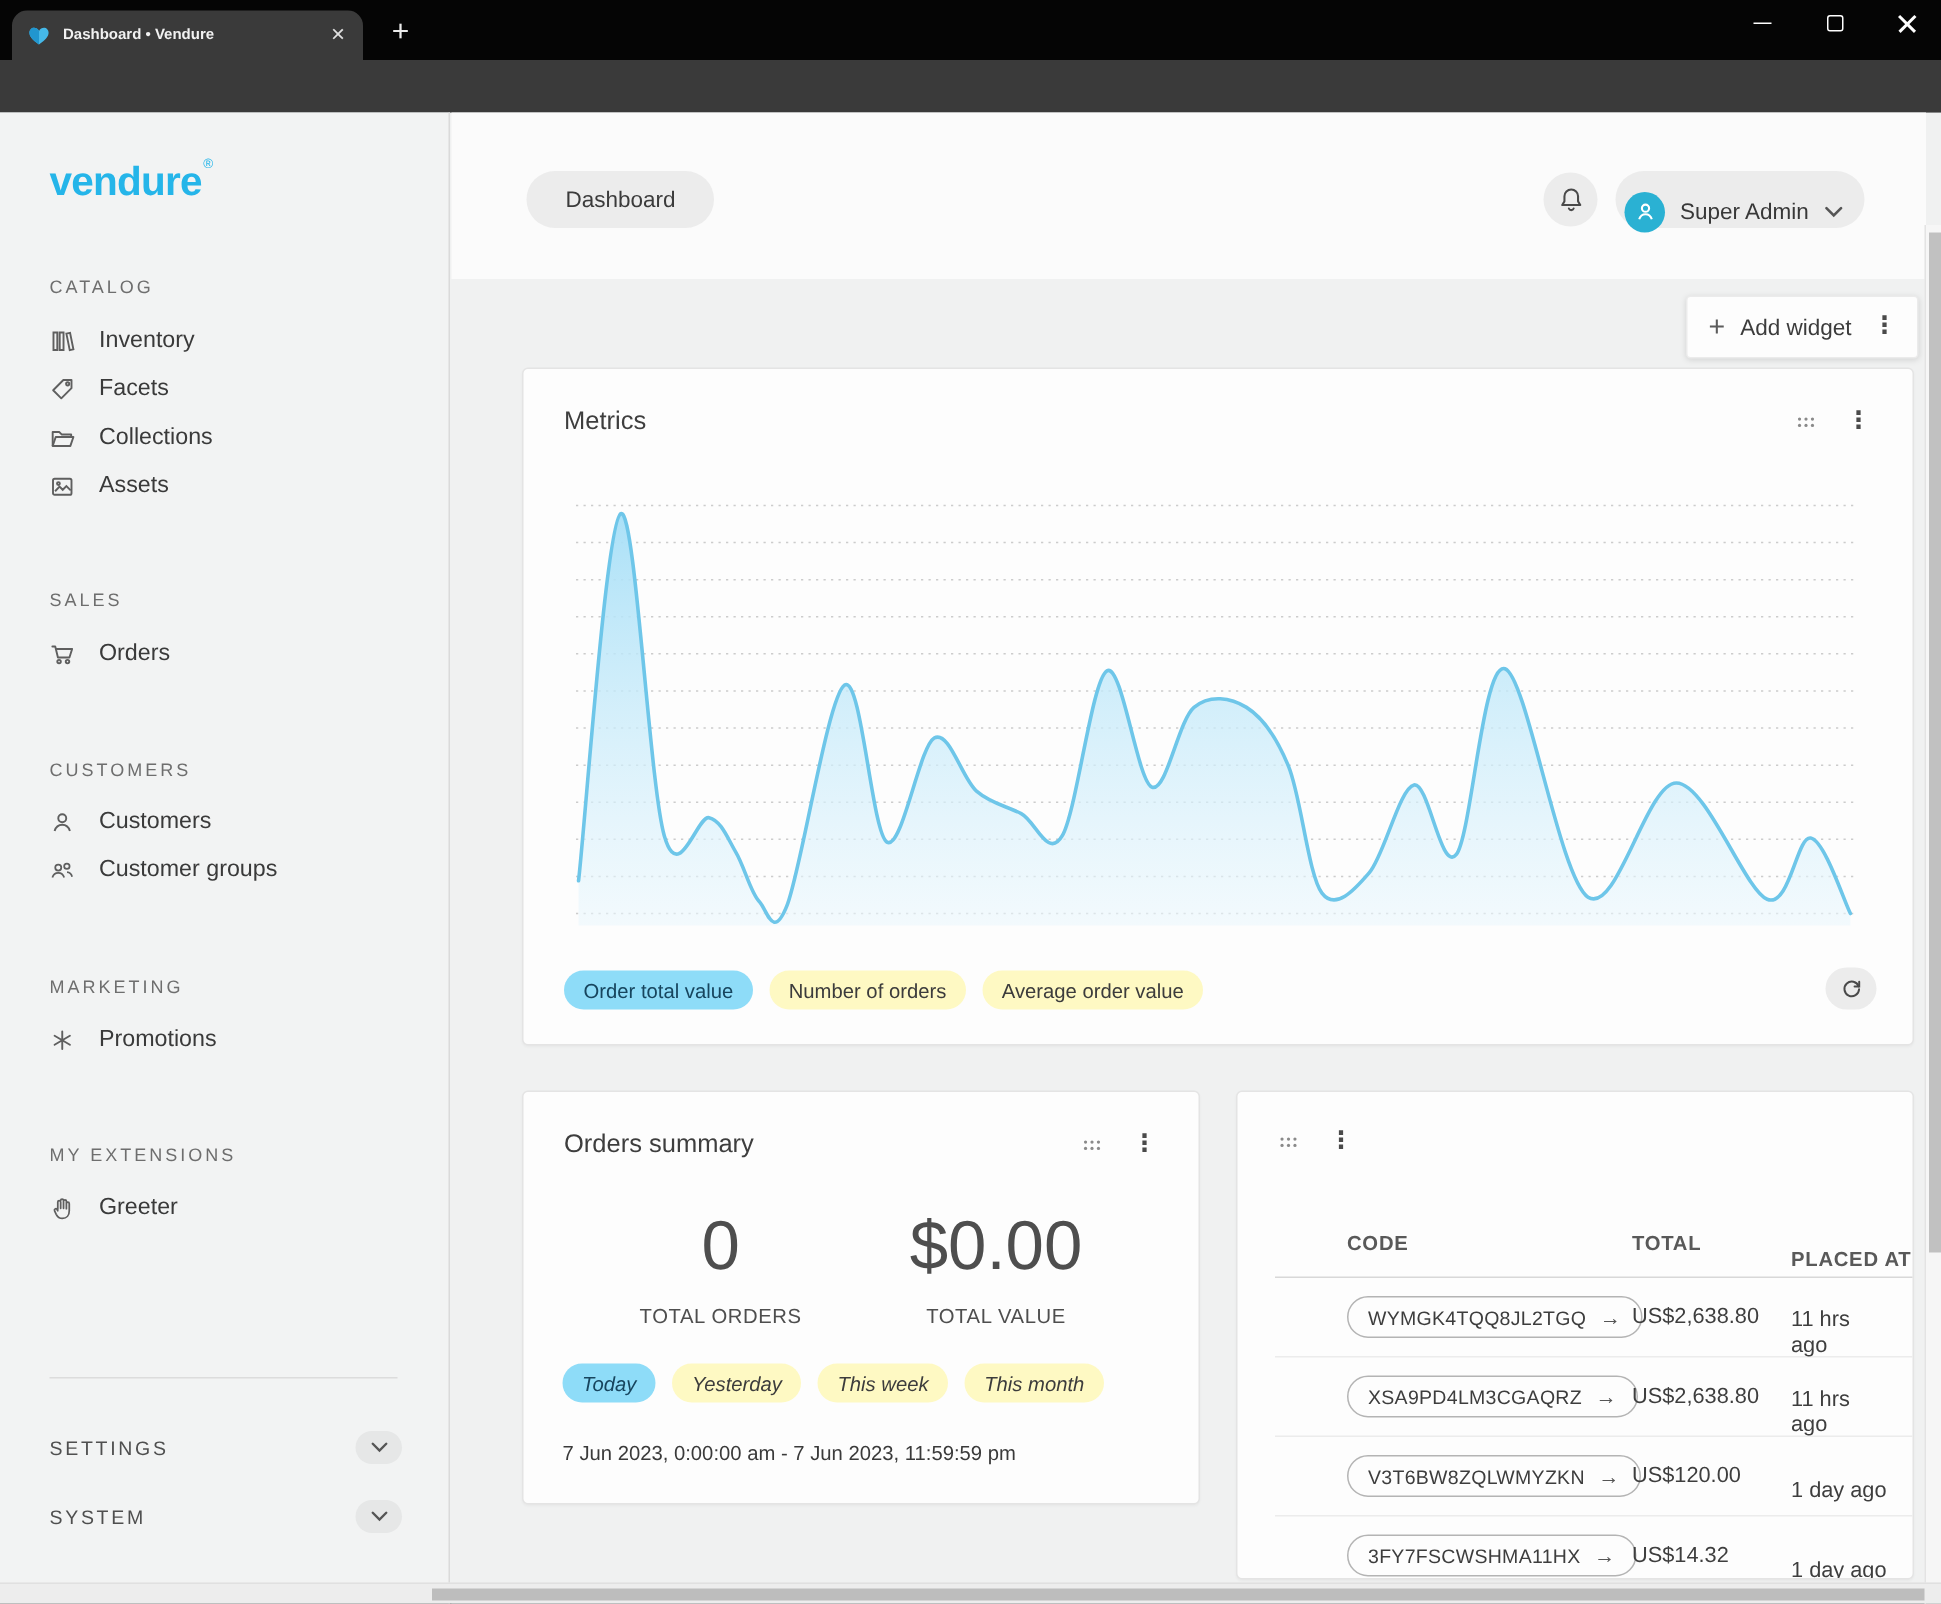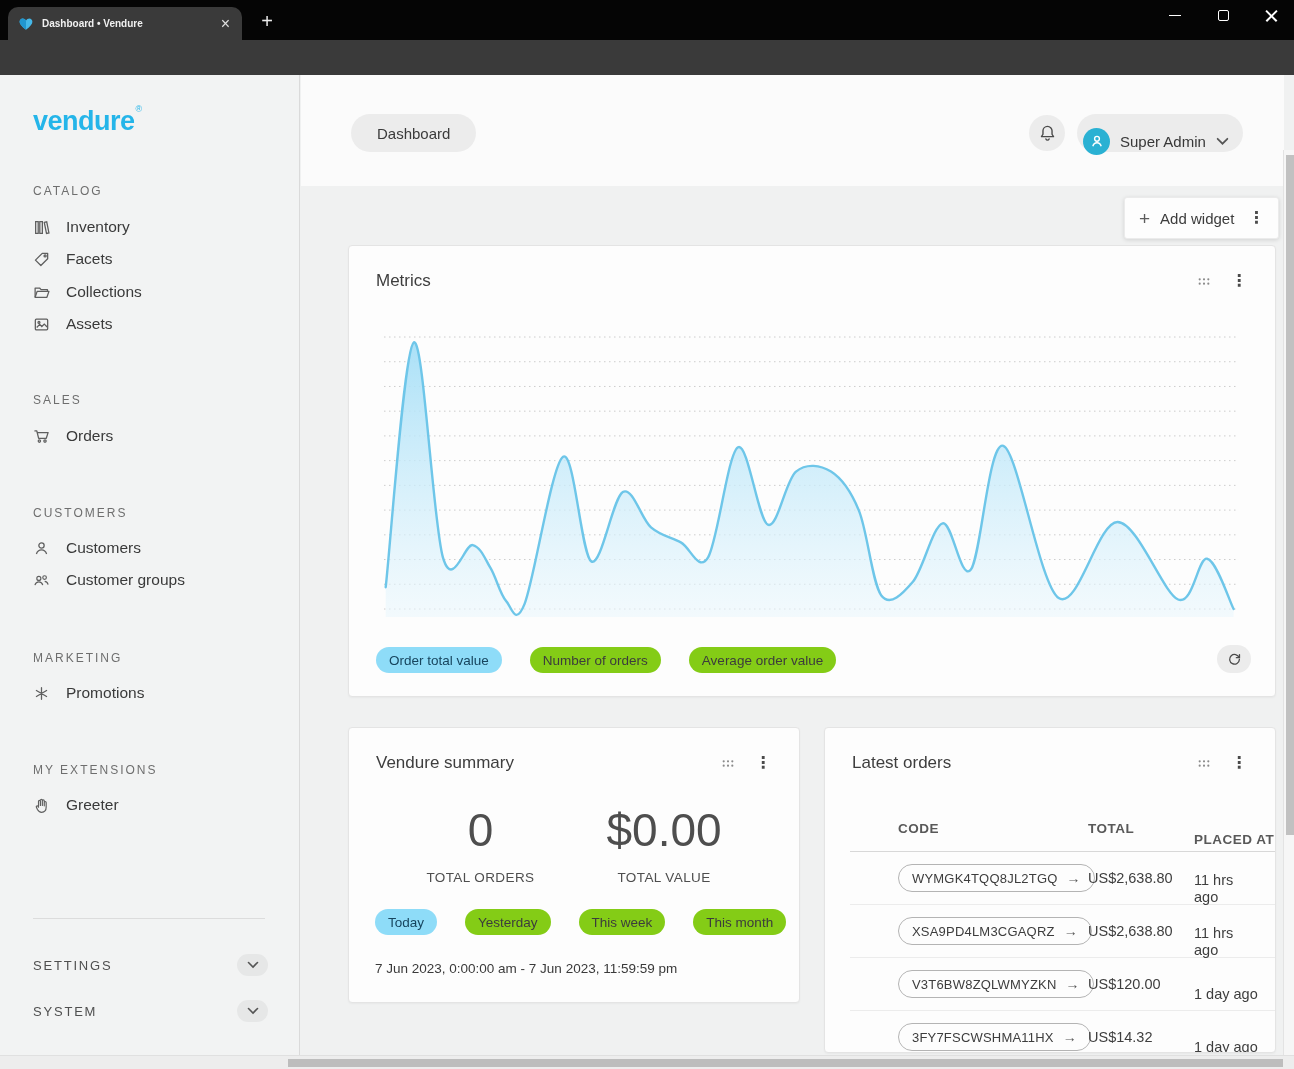--- a/index.html
+++ b/index.html
@@ -63,30 +63,30 @@
 .add-widget .label { font-size:15px; color:#3c3c3c; }
 .kebab { font-size:16px; color:#4a4a4a; letter-spacing:0; line-height:1; padding:0 4px; font-weight:700; }
 
 .card { position:absolute; background:#fdfdfd; border:1px solid #e4e4e4; border-radius:4px; box-shadow:0 1px 2px rgba(0,0,0,.04); overflow:hidden; }
 .card-head { position:absolute; left:0; top:0; right:0; display:flex; align-items:center; padding:25px 24px 0 27px; }
 .card-title { flex:1; font-size:17px; color:#3e3e3e; }
 .card-icons { display:flex; align-items:center; gap:16px; }
 
 #metrics-card { left:47px; top:59px; width:928px; height:452px; }
 .chart-wrap { position:absolute; left:35px; top:85px; width:853px; height:292px; }
-.chip-row { position:absolute; left:27px; top:401px; display:flex; gap:28px; }
-.chip { height:26px; border-radius:13px; background:#84cc16; color:#3c3c3c; font-size:13.5px; display:inline-flex; align-items:center; padding:0 13px; white-space:nowrap; }
+.chip-row { position:absolute; left:27px; top:401px; display:flex; gap:11px; }
+.chip { height:26px; border-radius:13px; background:#fef9c3; color:#3c3c3c; font-size:13.5px; display:inline-flex; align-items:center; padding:0 13px; white-space:nowrap; }
 .chip.active { background:#8edcf8; color:#17455e; }
 .refresh-btn { position:absolute; right:24px; top:399px; width:34px; height:28px; border-radius:14px; background:#ececec; display:flex; align-items:center; justify-content:center; }
 
 #orders-summary-card { left:47px; top:541px; width:452px; height:276px; }
 .stats-row { position:absolute; left:0; top:75px; width:100%; display:flex; justify-content:center; gap:72px; text-align:center; }
 .stat-value { font-size:46px; color:#4e4e4e; }
 .stat-label { margin-top:13px; font-size:13.5px; letter-spacing:.4px; color:#4e4e4e; }
-#orders-summary-card .chip-row { top:181px; left:26px; }
+#orders-summary-card .chip-row { top:181px; left:26px;font-style:italic; }
 .date-range { position:absolute; left:26px; top:233px; font-size:13.5px; color:#3a3a3a; }
 
 #latest-orders-card { left:523px; top:541px; width:452px; height:326px; }
 .lo-table { position:absolute; left:25px; top:78px; width:427px; }
 .lo-headrow { display:flex; align-items:center; height:46px; border-bottom:1px solid #d8d8d8; padding-left:48px; }
 .lo-row { display:flex; align-items:center; height:53px; border-bottom:1px solid #ececec; padding-left:48px; }
 .c-code { width:190px; }
 .c-total { width:106px; font-size:14.5px; color:#3e3e3e; }
 .c-placed { width:59px; font-size:14.5px; color:#3e3e3e; white-space:pre; line-height:1.18;margin-top:22px; }
 .lo-headrow .hc { font-size:13.5px; font-weight:700; color:#595959; letter-spacing:.5px; white-space:pre; }
@@ -377,21 +377,21 @@
             <svg width="15" height="15" viewBox="0 0 16 16" fill="none" stroke="#4a4a4a" stroke-width="1.4" stroke-linecap="round">
               <path d="M12.9 6A5.2 5.2 0 1 0 13.2 8"></path>
               <path d="M13.3 2.7v3.3H10"></path>
             </svg>
           </span>
       </div>
     </div>
 
     <div class="card" id="orders-summary-card">
       <div class="card-head">
-        <span class="card-title">Vendure summary</span>
+        <span class="card-title">Orders summary</span>
         <span class="card-icons">
           <span>
               <svg width="14" height="13" viewBox="0 0 13 12">
                 <g fill="#8a8a8a">
                   <circle cx="2.5" cy="4" r="1"></circle>
                   <circle cx="6.5" cy="4" r="1"></circle>
                   <circle cx="10.5" cy="4" r="1"></circle>
                   <circle cx="2.5" cy="8" r="1"></circle>
                   <circle cx="6.5" cy="8" r="1"></circle>
                   <circle cx="10.5" cy="8" r="1"></circle>
@@ -415,21 +415,20 @@
         <span class="chip active">Today</span>
         <span class="chip">Yesterday</span>
         <span class="chip">This week</span>
         <span class="chip">This month</span>
       </div>
       <div class="date-range">7 Jun 2023, 0:00:00 am - 7 Jun 2023, 11:59:59 pm</div>
     </div>
 
     <div class="card" id="latest-orders-card">
       <div class="card-head">
-        <span class="card-title">Latest orders</span>
         <span class="card-icons">
           <span>
               <svg width="14" height="13" viewBox="0 0 13 12">
                 <g fill="#8a8a8a">
                   <circle cx="2.5" cy="4" r="1"></circle>
                   <circle cx="6.5" cy="4" r="1"></circle>
                   <circle cx="10.5" cy="4" r="1"></circle>
                   <circle cx="2.5" cy="8" r="1"></circle>
                   <circle cx="6.5" cy="8" r="1"></circle>
                   <circle cx="10.5" cy="8" r="1"></circle>

